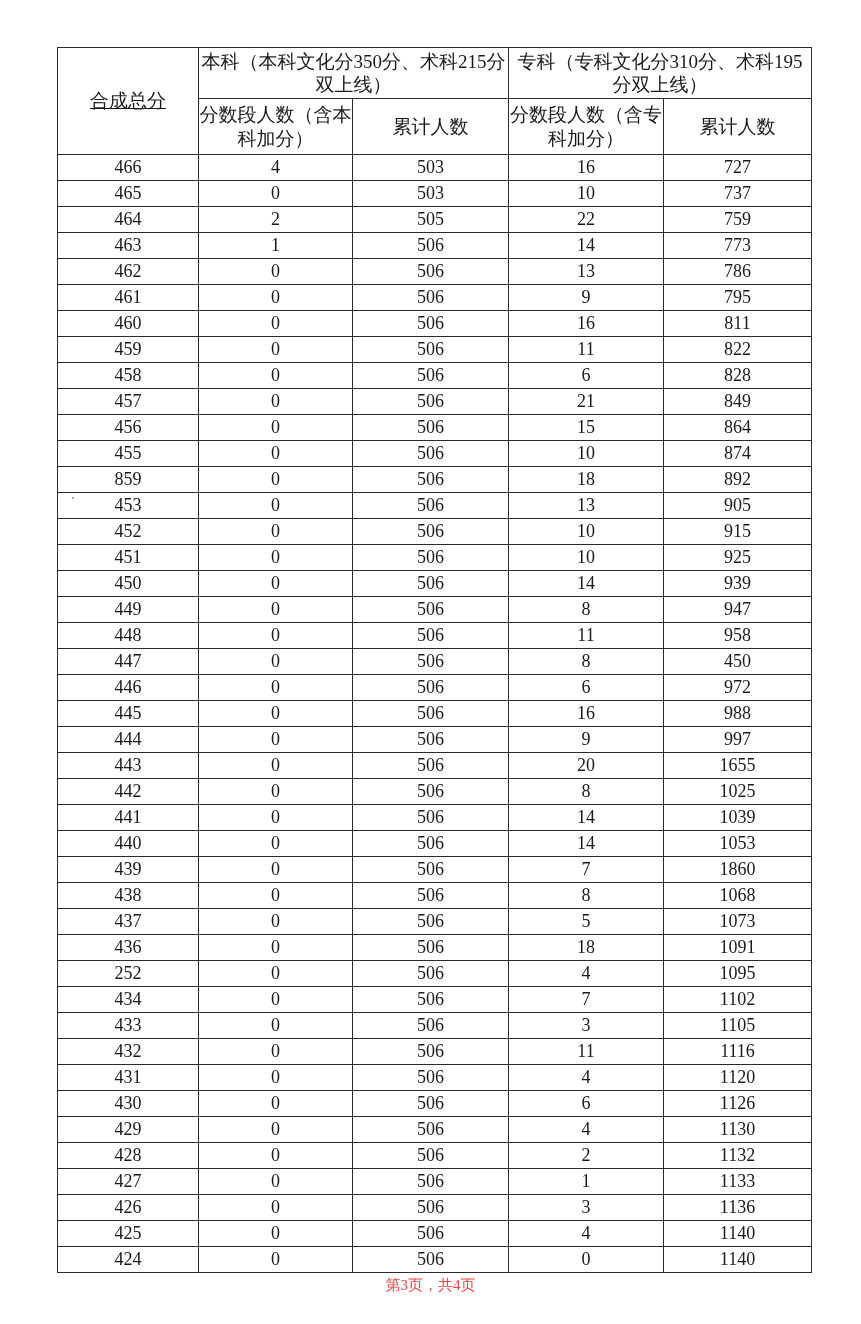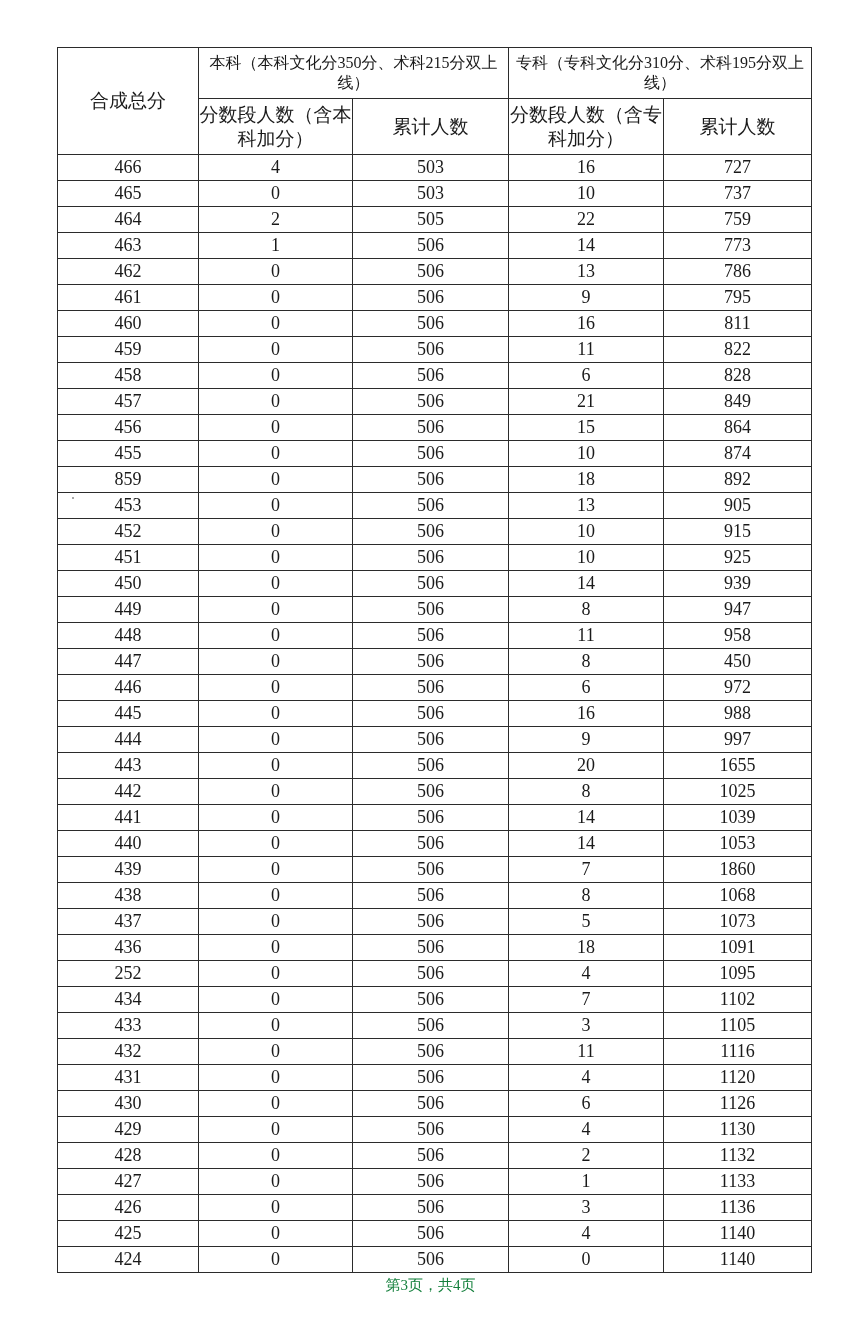--- a/index.html
+++ b/index.html
@@ -41,46 +41,47 @@
   }
   
   col.c0 { width: 141px; }
   col.c1 { width: 154px; }
   col.c2 { width: 156px; }
   col.c3 { width: 155px; }
   col.c4 { width: 148px; }
 
   .hdr-group {
     height: 50px;
-    font-size: 16px;
+    font-size: 19px;
     letter-spacing: 0px;
     padding: 0 2px;
   }
   .hdr-rowspan {
     font-size: 19px;
+    text-decoration: underline;
   }
   .hdr-sub {
     height: 55px;
     font-size: 19px;
     padding: 0 3px;
   }
   .data-row td {
     height: 25px;
     font-size: 18px;
     font-family: "Liberation Serif", "DejaVu Serif", serif;
   }
   .footer {
     position: absolute;
     left: 0;
     top: 1276px;
     width: 861px;
     text-align: center;
     font-size: 15px;
     font-family: "Liberation Serif", "DejaVu Serif", serif;
-    color: #15803d;
+    color: #ef4444;
   }
   .speck {
     position: absolute;
     width: 2px;
     height: 2px;
     background: #8a8a8a;
     border-radius: 50%;
   }
 </style>
 </head>

